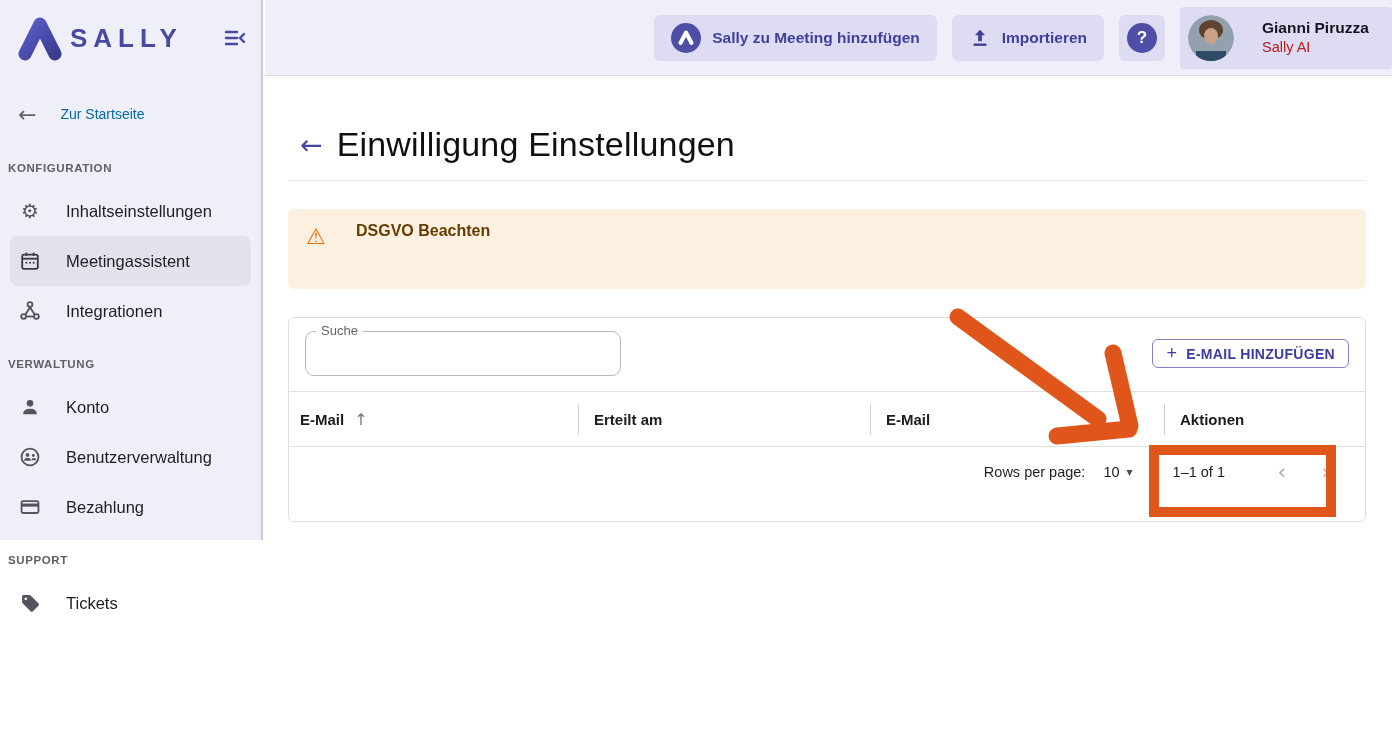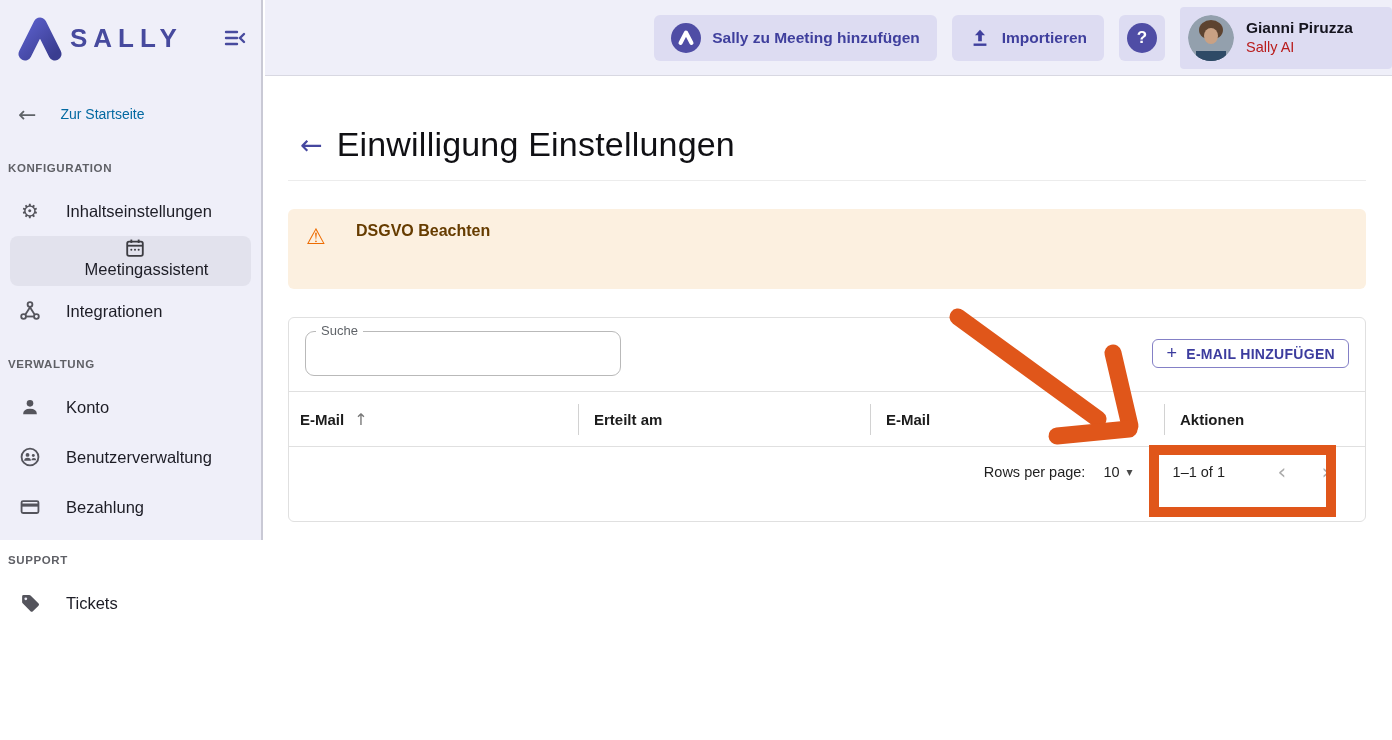--- a/index.html
+++ b/index.html
@@ -15,40 +15,40 @@
   .brand-name { font-size:26px; font-weight:600; letter-spacing:6px; color:#474a9e; margin-left:6px; flex:1; }
   .collapse-icon { width:24px; height:24px; color:#474a9e; cursor:pointer; }
   .back-row { display:flex; align-items:center; margin-top:32px; padding:0 18px; height:36px; cursor:pointer; }
   .back-row .arrow { font-size:22px; color:#5f6368; font-family:"DejaVu Sans",sans-serif; }
   .back-row .lbl { margin-left:24px; font-size:14px; font-weight:500; color:#0369a1; }
   .section-label { margin:30px 0 0 8px; font-size:11.5px; font-weight:700; letter-spacing:.6px; color:#5f6066; height:16px; }
   .section-label.second, .section-label.third { margin-top:22px; }
   .nav-list { margin-top:8px; }
   .nav-item { display:flex; align-items:center; height:50px; margin:0 10px; padding-left:8px;
               border-radius:8px; cursor:pointer; }
-  .nav-item.active { background:#e2e2ed;flex-direction:column; }
+  .nav-item.active { background:#e2e2ed; }
   .nav-icon { width:24px; height:24px; display:flex; align-items:center; justify-content:center;
               color:#54545c; flex:0 0 auto; }
   .nav-icon .glyph { font-family:"DejaVu Sans",sans-serif; font-size:20px; line-height:1; }
   .nav-label { margin-left:24px; font-size:16.5px; color:#1d1d26; }
 
   
   .topbar { position:absolute; left:265px; top:0; width:1127px; height:76px; background:#efeff9;
             border-bottom:1px solid #d8d8e2; display:flex; align-items:center;
             justify-content:flex-end; gap:15px; z-index:2; }
   .chip-btn { display:flex; align-items:center; gap:11px; background:#dddcf2; border:none;
               border-radius:6px; height:46px; padding:0 17px; cursor:pointer;
               color:#3f3f9d; font-weight:700; font-size:15.5px; font-family:inherit; }
   .chip-btn .mini-logo { width:30px; height:30px; }
   .upload-icon { width:22px; height:22px; color:#3f3f9d; }
   .help-btn { width:46px; height:46px; background:#dddcf2; border:none; border-radius:6px;
               display:flex; align-items:center; justify-content:center; cursor:pointer; }
   .help-circle { width:30px; height:30px; border-radius:50%; background:#4f4da5; color:#fff;
                  font-size:17px; font-weight:700; display:flex; align-items:center; justify-content:center; }
-  .profile-chip { display:flex; align-items:center; gap:12px; background:#dddcf2; border-radius:4px;
+  .profile-chip { display:flex; align-items:center; gap:28px; background:#dddcf2; border-radius:4px;
                   height:62px; padding:0 20px 0 8px; cursor:pointer; min-width:212px; }
   .avatar { width:46px; height:46px; border-radius:50%; overflow:hidden; flex:0 0 auto; }
   .profile-name { font-size:15.5px; font-weight:700; color:#15151f; line-height:1.3; }
   .profile-sub { font-size:14.5px; color:#b91c1c; line-height:1.3; }
 
   
   .main { position:absolute; left:265px; top:77px; width:1127px; height:663px; background:#fff; }
   .content { padding-left:23px; width:1101px; }
   .title-row { display:flex; align-items:center; margin-top:44px; height:46px; }
   .page-back { font-size:27px; color:#45479f; font-family:"DejaVu Sans",sans-serif; cursor:pointer; margin-left:12px; }

